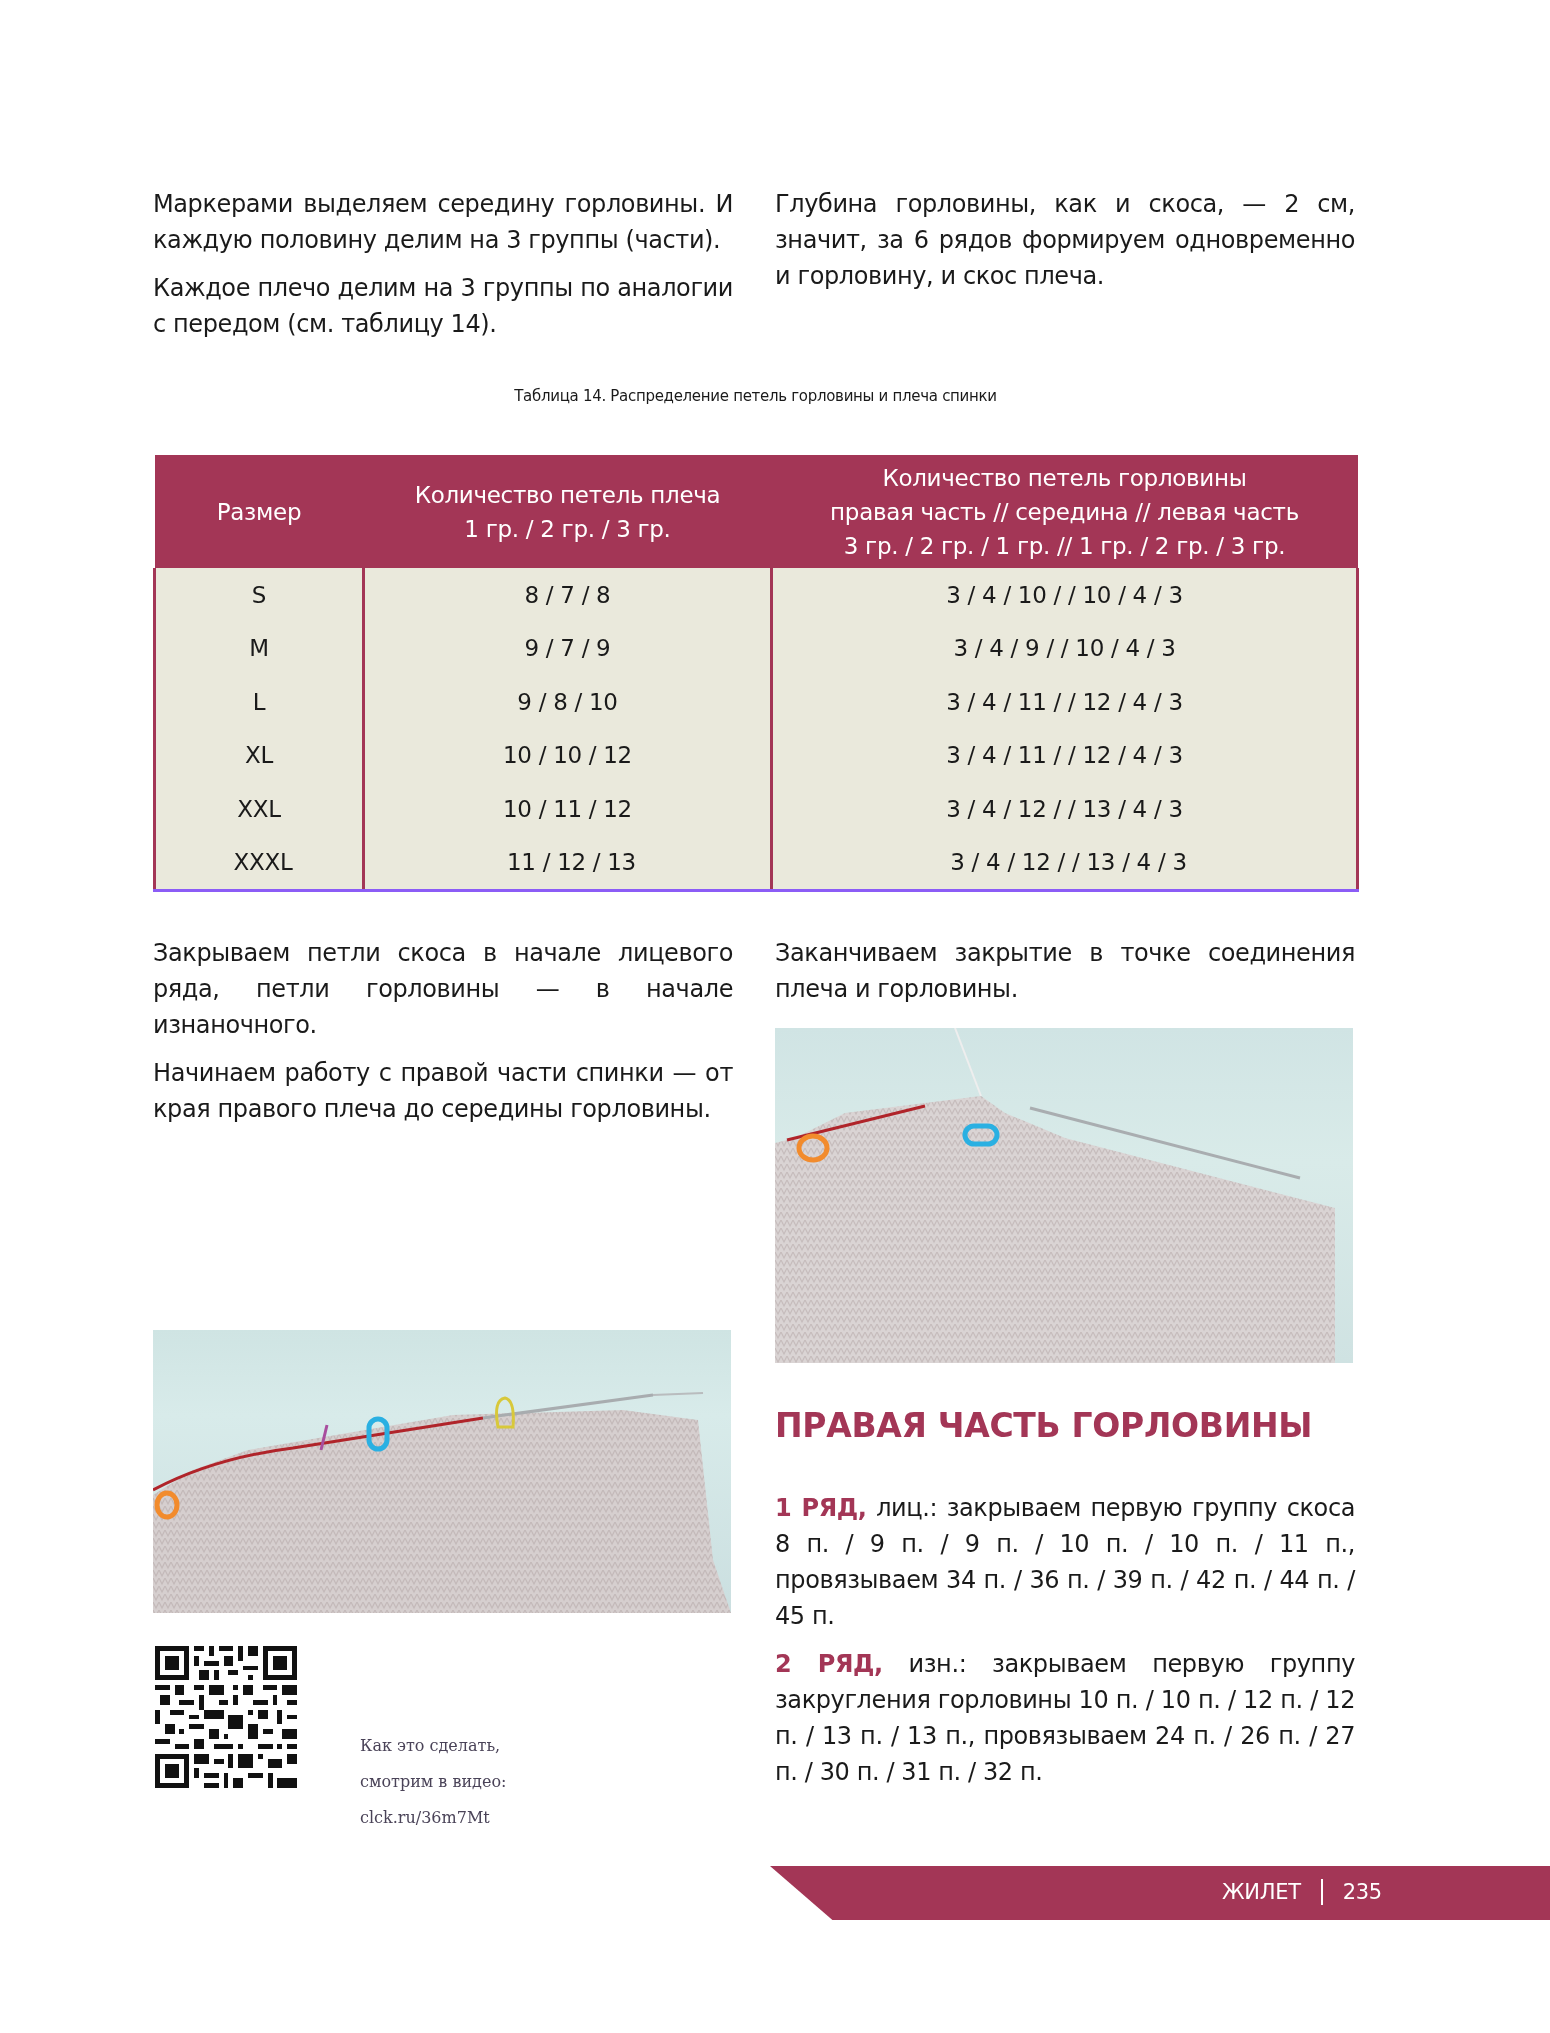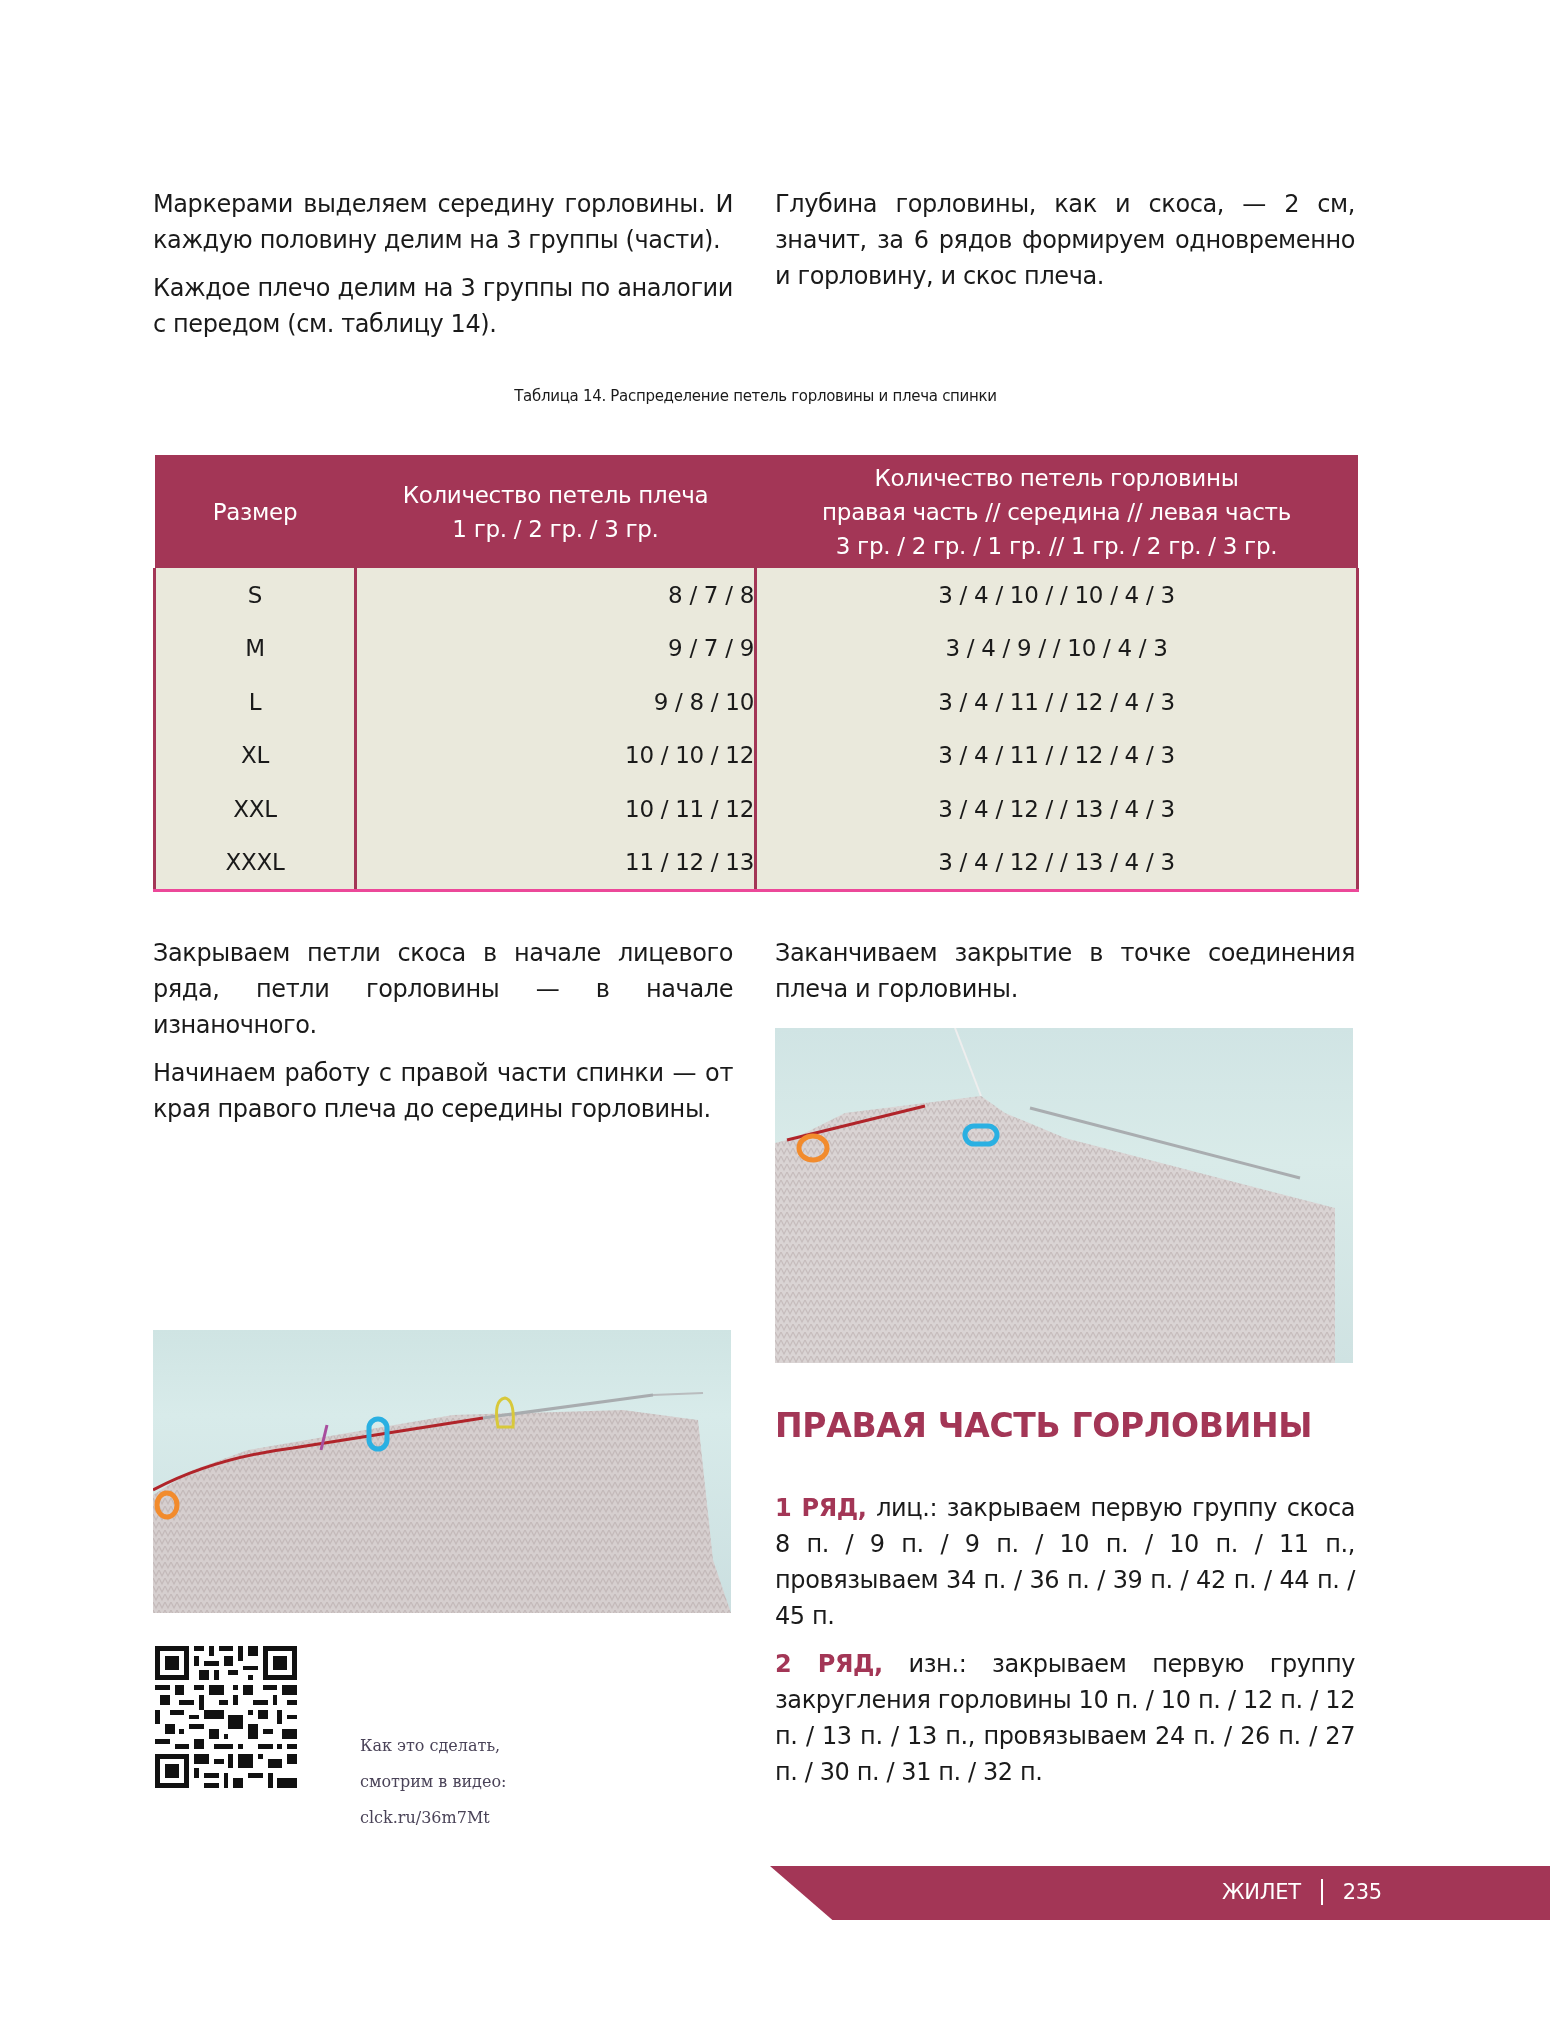--- a/index.html
+++ b/index.html
@@ -9,23 +9,23 @@
   }
   .col { position: absolute; font-size: 24px; line-height: 36px; letter-spacing: -0.4px; }
   .col p { margin: 0 0 12px 0; text-align: justify; }
   .col-left-top { left: 153px; top: 186px; width: 580px; }
   .col-right-top { left: 775px; top: 186px; width: 580px; }
   .caption { position: absolute; left: 153px; width: 1205px; top: 380px; text-align: center; font-size: 15px; line-height: 32px; letter-spacing: -0.3px; }
 
   table.t14 { position: absolute; left: 153px; top: 455px; width: 1206px; border-collapse: collapse; font-size: 23px; letter-spacing: -0.3px; }
   .t14 th { background: #a33656; color: #ffffff; font-weight: normal; line-height: 34px; padding: 4px 6px; height: 105px; vertical-align: middle; }
   .t14 td { background: #eae9dc; text-align: center; height: 53.5px; padding: 0; border-left: 3px solid #a33656; border-right: 3px solid #a33656; }
-  .t14 tr:last-child td { border-bottom: 3px solid #ec4899; }
+  .t14 tr:last-child td { border-bottom: 3px solid #8b5cf6; padding-left: 8px; }
   .t14 td.c-size { width: 198px; }
-  .t14 td.c-shoulder { width: 397px; text-align: right; }
+  .t14 td.c-shoulder { width: 397px; }
 
   .col-left-mid { left: 153px; top: 935px; width: 580px; }
   .col-right-mid { left: 775px; top: 935px; width: 580px; }
 
   .photo { position: absolute; overflow: hidden; }
   .photo1 { left: 153px; top: 1330px; width: 578px; height: 283px; background: linear-gradient(180deg, #cfe4e3 0%, #d8ebea 30%, #cbdfe0 100%); }
   .photo2 { left: 775px; top: 1028px; width: 578px; height: 335px; background: linear-gradient(180deg, #d0e4e4 0%, #d9ebe9 40%, #cfe2e2 100%); }
 
   .section-title { position: absolute; left: 775px; top: 1408px; width: 580px; color: #a33656; font-weight: bold; font-size: 33px; line-height: 35px; letter-spacing: -0.3px; }
   .col-right-bottom { left: 775px; top: 1490px; width: 580px; }

